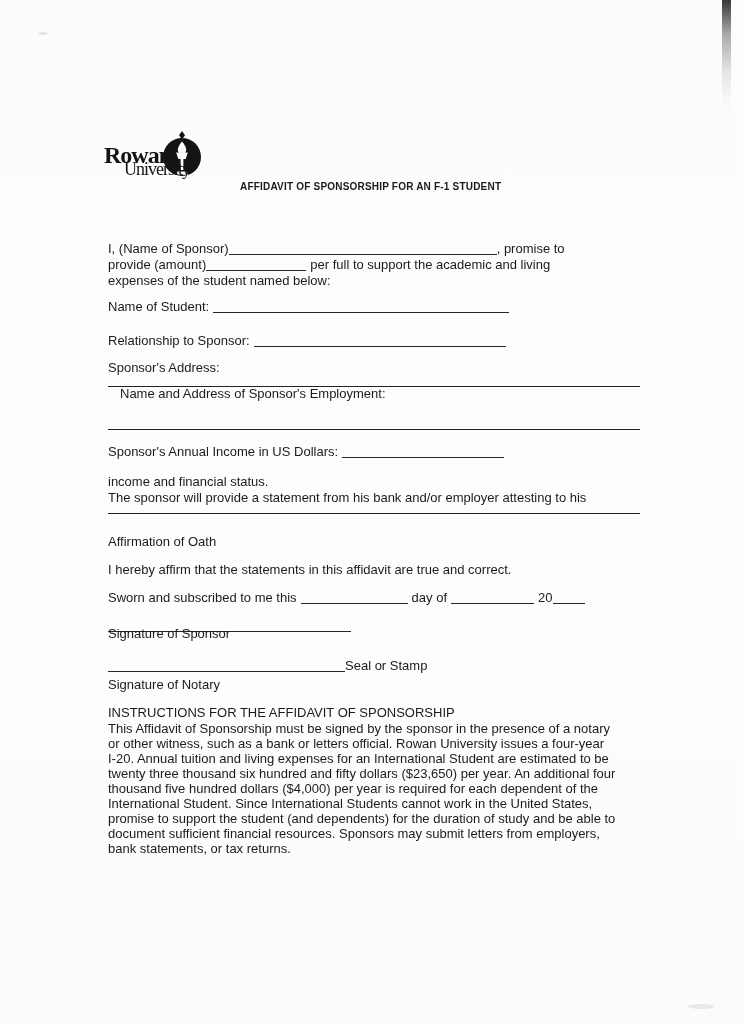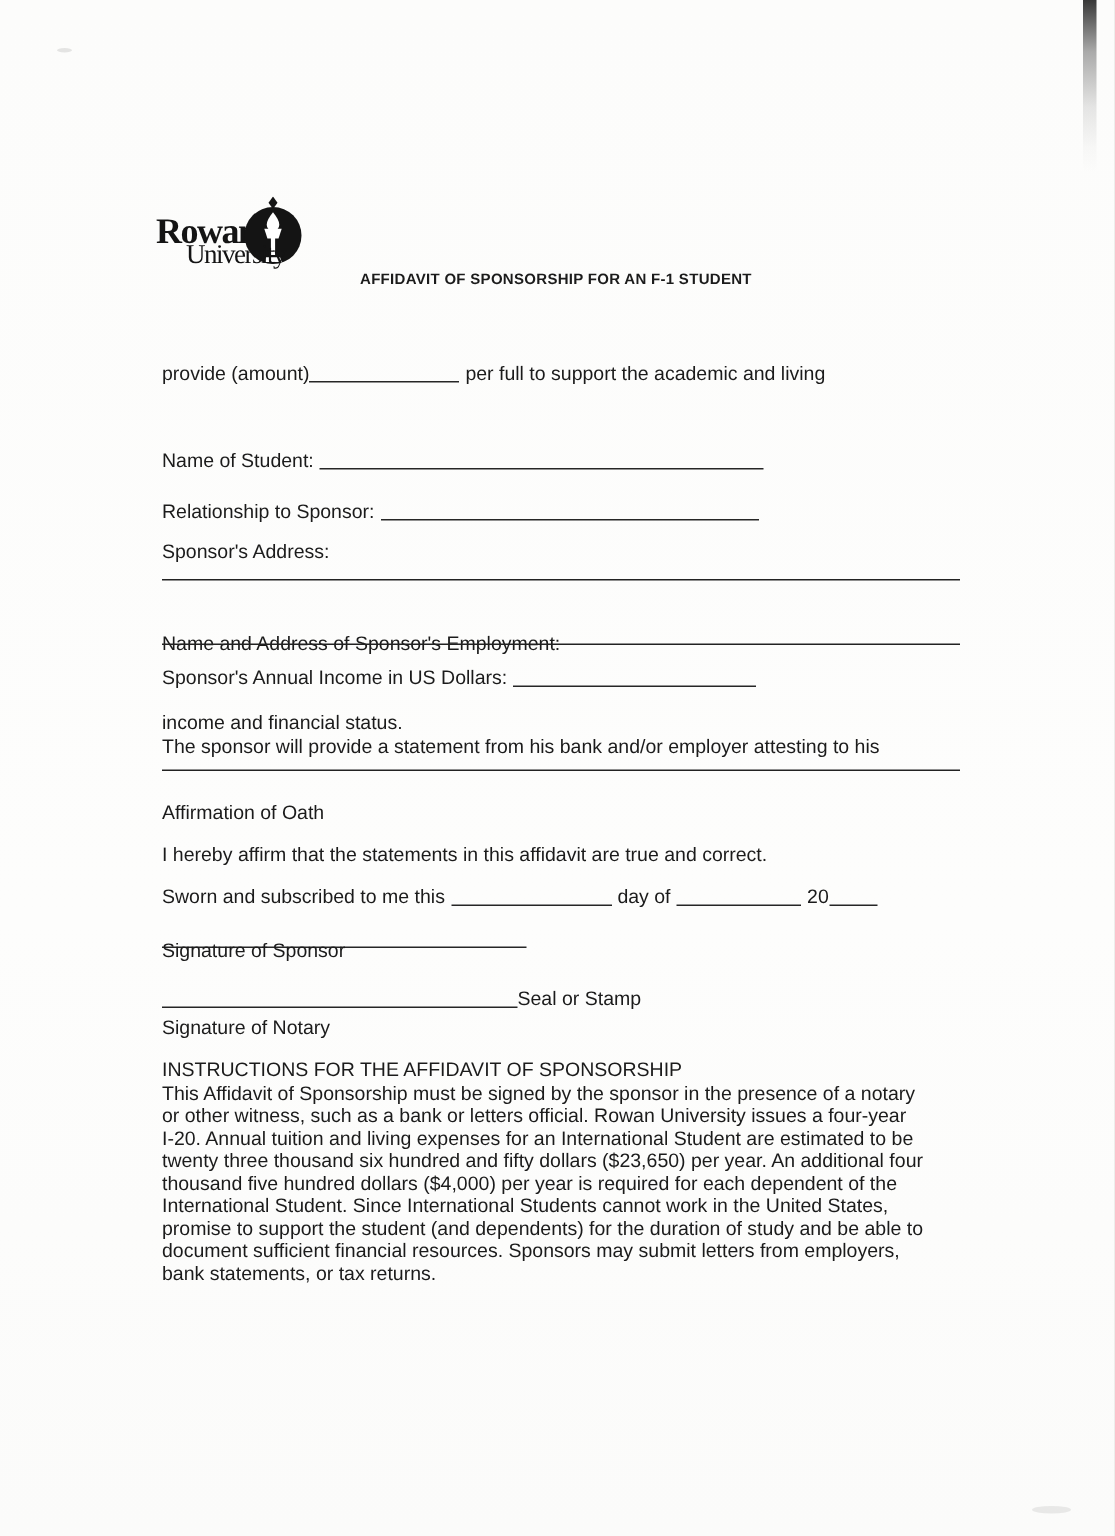--- a/index.html
+++ b/index.html
@@ -88,38 +88,44 @@
       <rect x="18.6" y="27.5" width="2.8" height="11.5" fill="#ffffff"></rect>
       <path d="M15.3 40.5 h9.4 l1.2 3.2 h-11.8 z" fill="#ffffff"></path>
     </svg>
     <span class="logo-univ">University</span>
   </div>
 
   <h1 class="title">AFFIDAVIT OF SPONSORSHIP FOR AN F-1 STUDENT</h1>
 
   <div class="abs" style="left:108px; top:241px;">
     <div class="line">
+      <span>I, (Name of Sponsor)</span><span class="blank w268"></span><span>, promise to</span>
+    </div>
+    <div class="line">
       <span>provide (amount)</span><span class="blank w100"></span><span class="ml4">per full to support the academic and living</span>
+    </div>
+    <div class="line">
+      <span>expenses of the student named below:</span>
     </div>
   </div>
 
   <div class="row" style="top:333px;">
     <span>Relationship to Sponsor:</span><span class="blank w252 ml4"></span>
   </div>
 
   <div class="row" style="top:299px;">
     <span>Name of Student:</span><span class="blank w296 ml4"></span>
   </div>
 
   <div class="row" style="top:360px;">
     <span>Sponsor's Address:</span>
   </div>
   <div class="rule" style="top:384px;"></div>
 
-  <div class="row" style="top:421px;">
+  <div class="row" style="top:386px;margin-left:12px;">
     <span>Name and Address of Sponsor's Employment:</span>
   </div>
   <div class="rule" style="top:427px;"></div>
 
   <div class="row" style="top:444px;">
     <span>Sponsor's Annual Income in US Dollars:</span><span class="blank w162 ml4"></span>
   </div>
 
   <div class="abs" style="left:108px; top:474px;">
     <div class="line"><span>income and financial status.</span></div>

